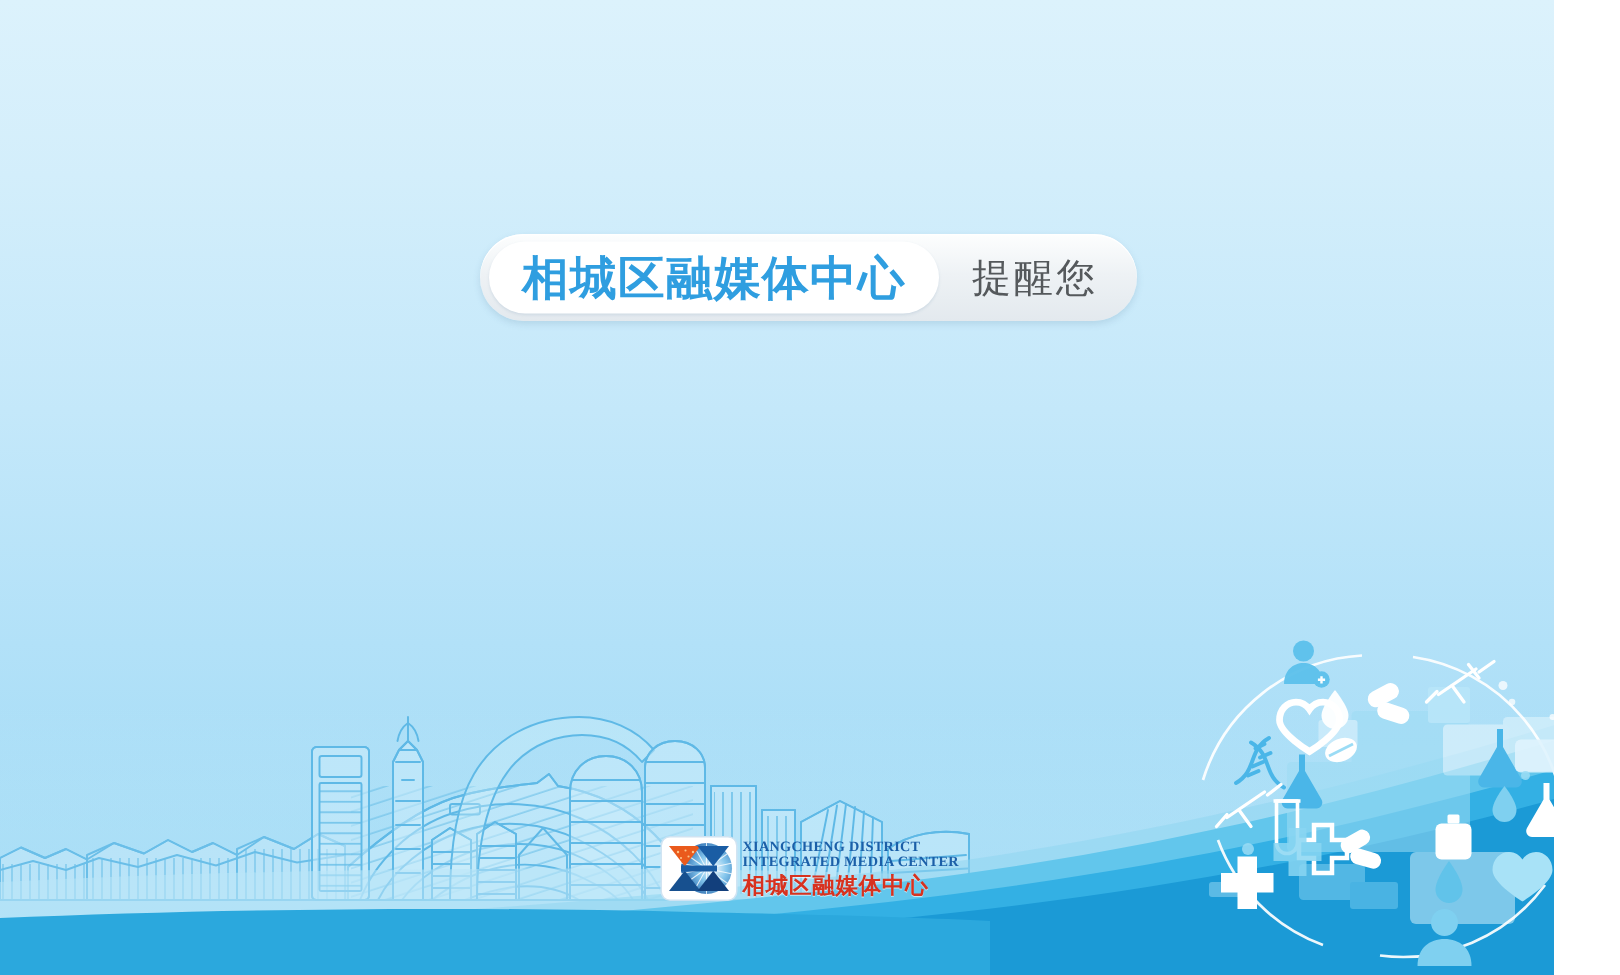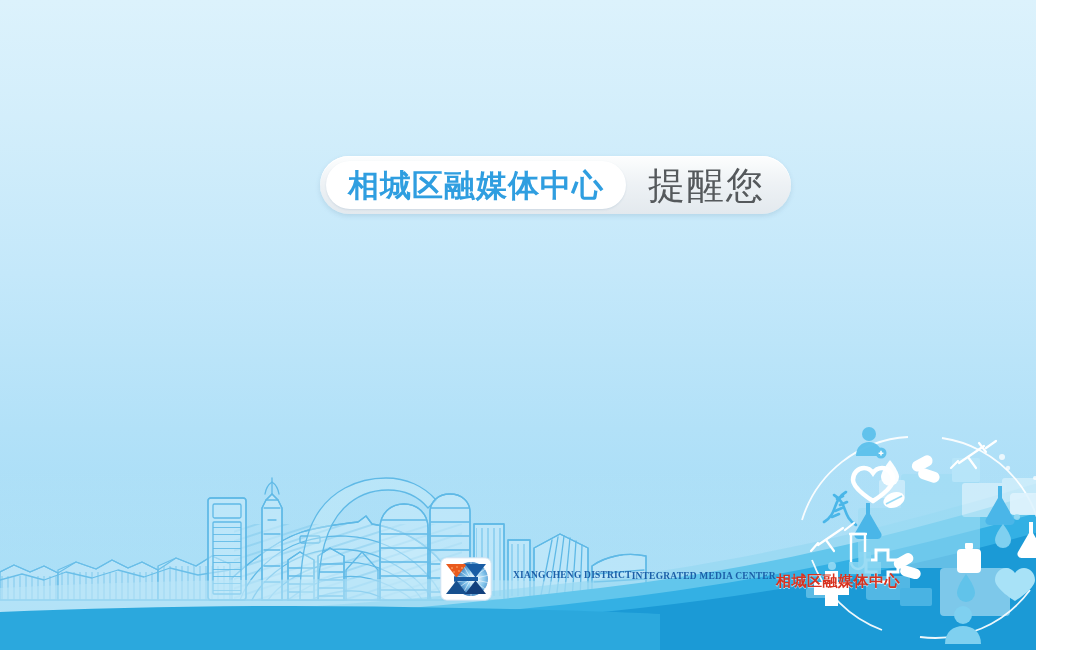--- a/index.html
+++ b/index.html
@@ -67,21 +67,21 @@
     color: #2f9ee0;
     font-size: 31px;
     font-weight: bold;
     letter-spacing: 1px;
     line-height: 1;
     white-space: nowrap;
   }
 
   #banner-suffix-label {
     color: #55595c;
-    font-size: 37px;
+    font-size: 26px;
     font-weight: normal;
     letter-spacing: 2px;
     line-height: 1;
     margin-left: 22px;
     white-space: nowrap;
   }
 
   
   #logo-lockup {
     position: absolute;
@@ -92,23 +92,23 @@
     height: 46px;
   }
 
   #logo-mark {
     width: 52px;
     height: 44px;
     flex: none;
   }
 
   #logo-text {
-    margin-left: 21px;
+    margin-left: 3px;
     display: flex;
-    flex-direction: row;
+    flex-direction: column;
     justify-content: flex-end;
     line-height: 1;
   }
 
   .logo-en {
     color: #1b5fa8;
     font-size: 9.5px;
     font-weight: bold;
     font-family: "Liberation Serif", "DejaVu Serif", serif;
     letter-spacing: 0.2px;

